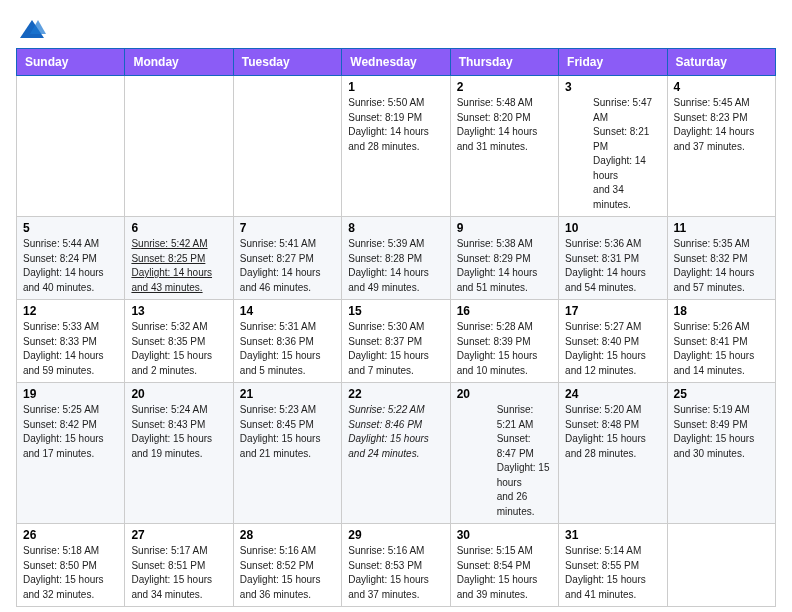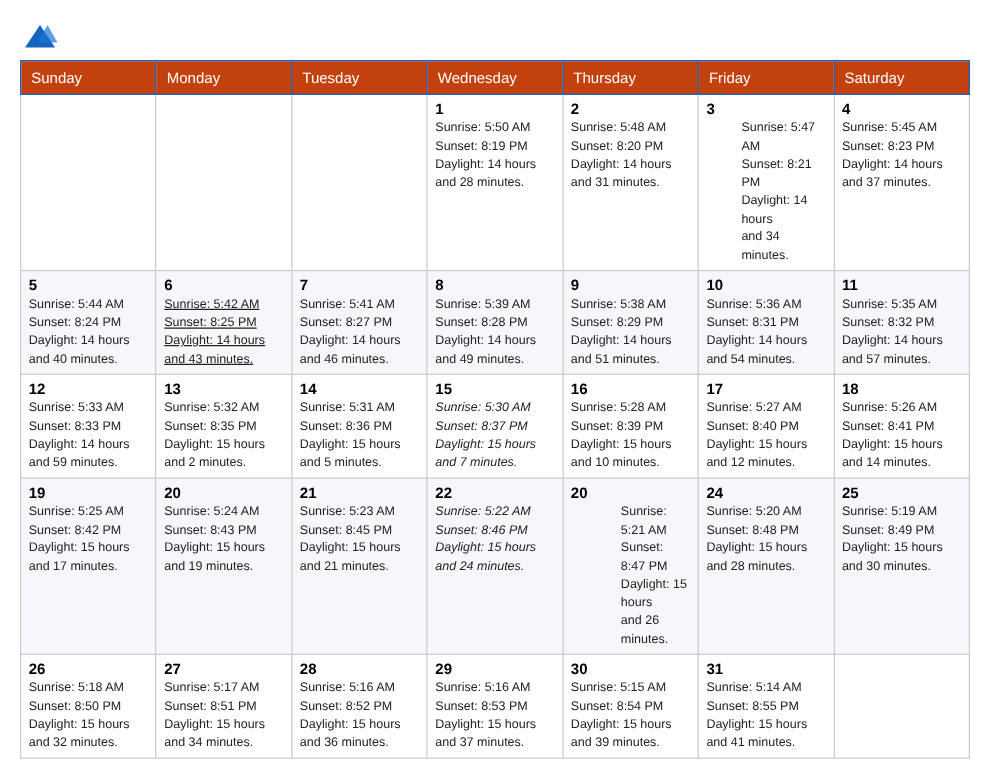--- a/index.html
+++ b/index.html
@@ -44,26 +44,26 @@
     .location {
       font-size: 14px;
       color: #333;
     }
     .calendar {
       width: 100%;
       border-collapse: collapse;
       font-size: 10.5px;
     }
     .calendar th {
-      background-color: #c2410c;
+      background-color: #8b5cf6;
       color: white;
       text-align: left;
       padding: 6px 8px;
       font-size: 12px;
-      font-weight: normal;
+      font-weight: bold;
       border: 1px solid #1565c0;
     }
     .calendar td {
       border: 1px solid #ccc;
       vertical-align: top;
       padding: 4px 6px;
       width: calc(100% / 7);
       min-height: 80px;
       background: #fff;
     }
@@ -224,21 +224,21 @@
         </td>
         <td>
           <span class="day-number">14</span>
           <div class="day-info" style="white-space: pre-line;">Sunrise: 5:31 AM
 Sunset: 8:36 PM
 Daylight: 15 hours
 and 5 minutes.</div>
         </td>
         <td>
           <span class="day-number">15</span>
-          <div class="day-info" style="white-space: pre-line; font-style: italic;">Sunrise: 5:30 AM
+          <div class="day-info" style="white-space: pre-line;">Sunrise: 5:30 AM
 Sunset: 8:37 PM
 Daylight: 15 hours
 and 7 minutes.</div>
         </td>
         <td>
           <span class="day-number">16</span>
           <div class="day-info" style="white-space: pre-line;">Sunrise: 5:28 AM
 Sunset: 8:39 PM
 Daylight: 15 hours
 and 10 minutes.</div>

